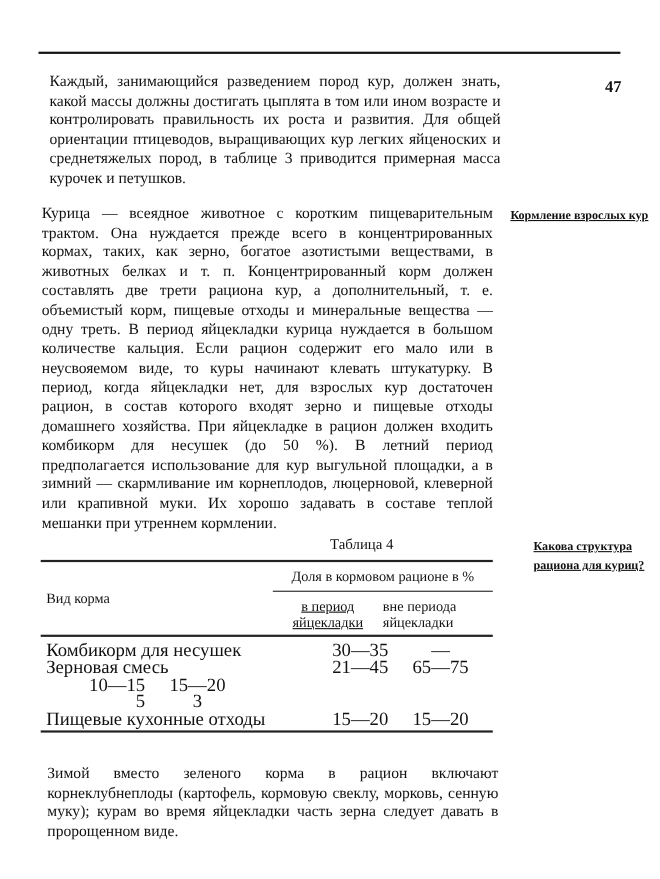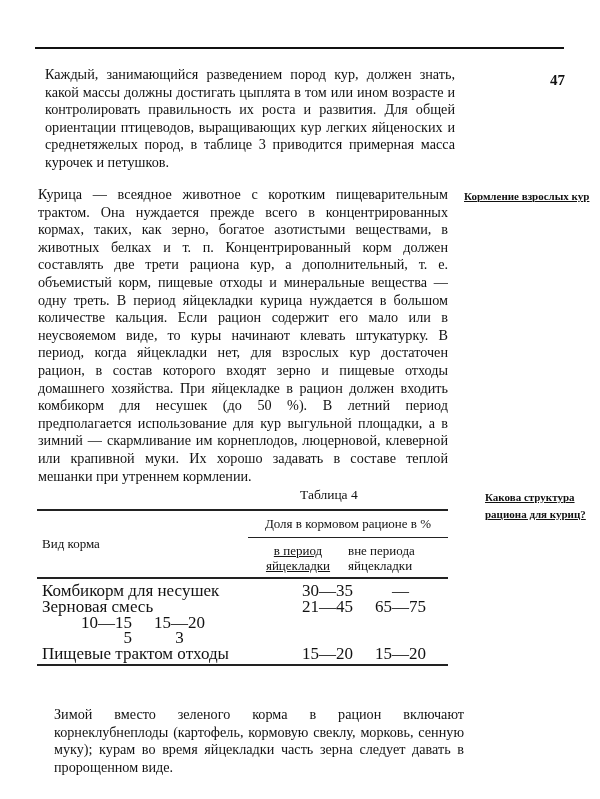--- a/index.html
+++ b/index.html
@@ -67,20 +67,20 @@
   </div>
   <div class="row">
     <span class="c1">10—15</span>
     <span class="c2">15—20</span>
   </div>
   <div class="row">
     <span class="c1">5</span>
     <span class="c2">3</span>
   </div>
   <div class="row">
-    <span class="c0">Пищевые трактом отходы</span>
+    <span class="c0">Пищевые кухонные отходы</span>
     <span class="c1">15—20</span>
     <span class="c2">15—20</span>
   </div>
 </div>
 <div class="abs rule r-bot"></div>
 
-<p class="abs para p3" style="margin:16px">Зимой вместо зеленого корма в рацион включают корнеклубнеплоды (картофель, кормовую свеклу, морковь, сенную муку); курам во время яйцекладки часть зерна следует давать в пророщенном виде.</p>
+<p class="abs para p3" style="margin:5px">Зимой вместо зеленого корма в рацион включают корнеклубнеплоды (картофель, кормовую свеклу, морковь, сенную муку); курам во время яйцекладки часть зерна следует давать в пророщенном виде.</p>
 
 </body></html>

